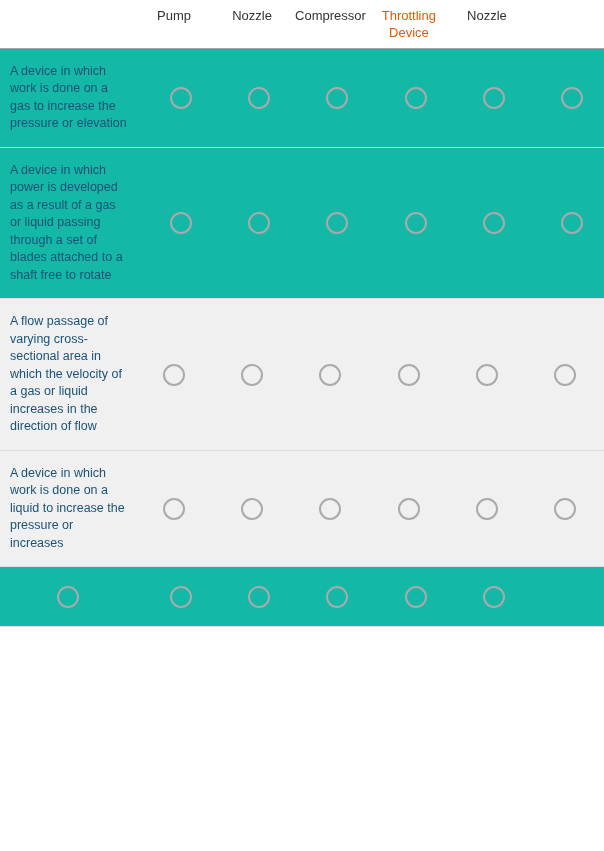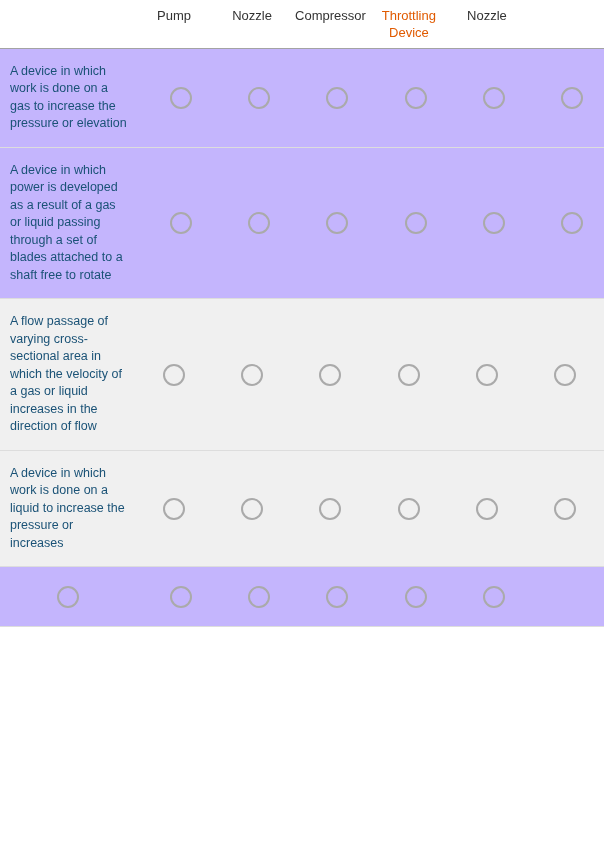--- a/index.html
+++ b/index.html
@@ -35,21 +35,21 @@
       grid-template-columns: 135px repeat(6, 1fr);
       border-bottom: 1px solid #ddd;
       align-items: center;
       min-height: 60px;
       padding: 10px 0;
     }
     .data-row.shaded {
       background: #f0f0f0;
     }
     .data-row.white {
-      background: #c4b5fd;
+      background: #14b8a6;
       gap: 14px;
     }
     .row-label {
       padding: 4px 8px 4px 10px;
       color: #1a5276;
       font-size: 12.5px;
       line-height: 1.4;
     }
     .radio-cell {
       display: flex;

